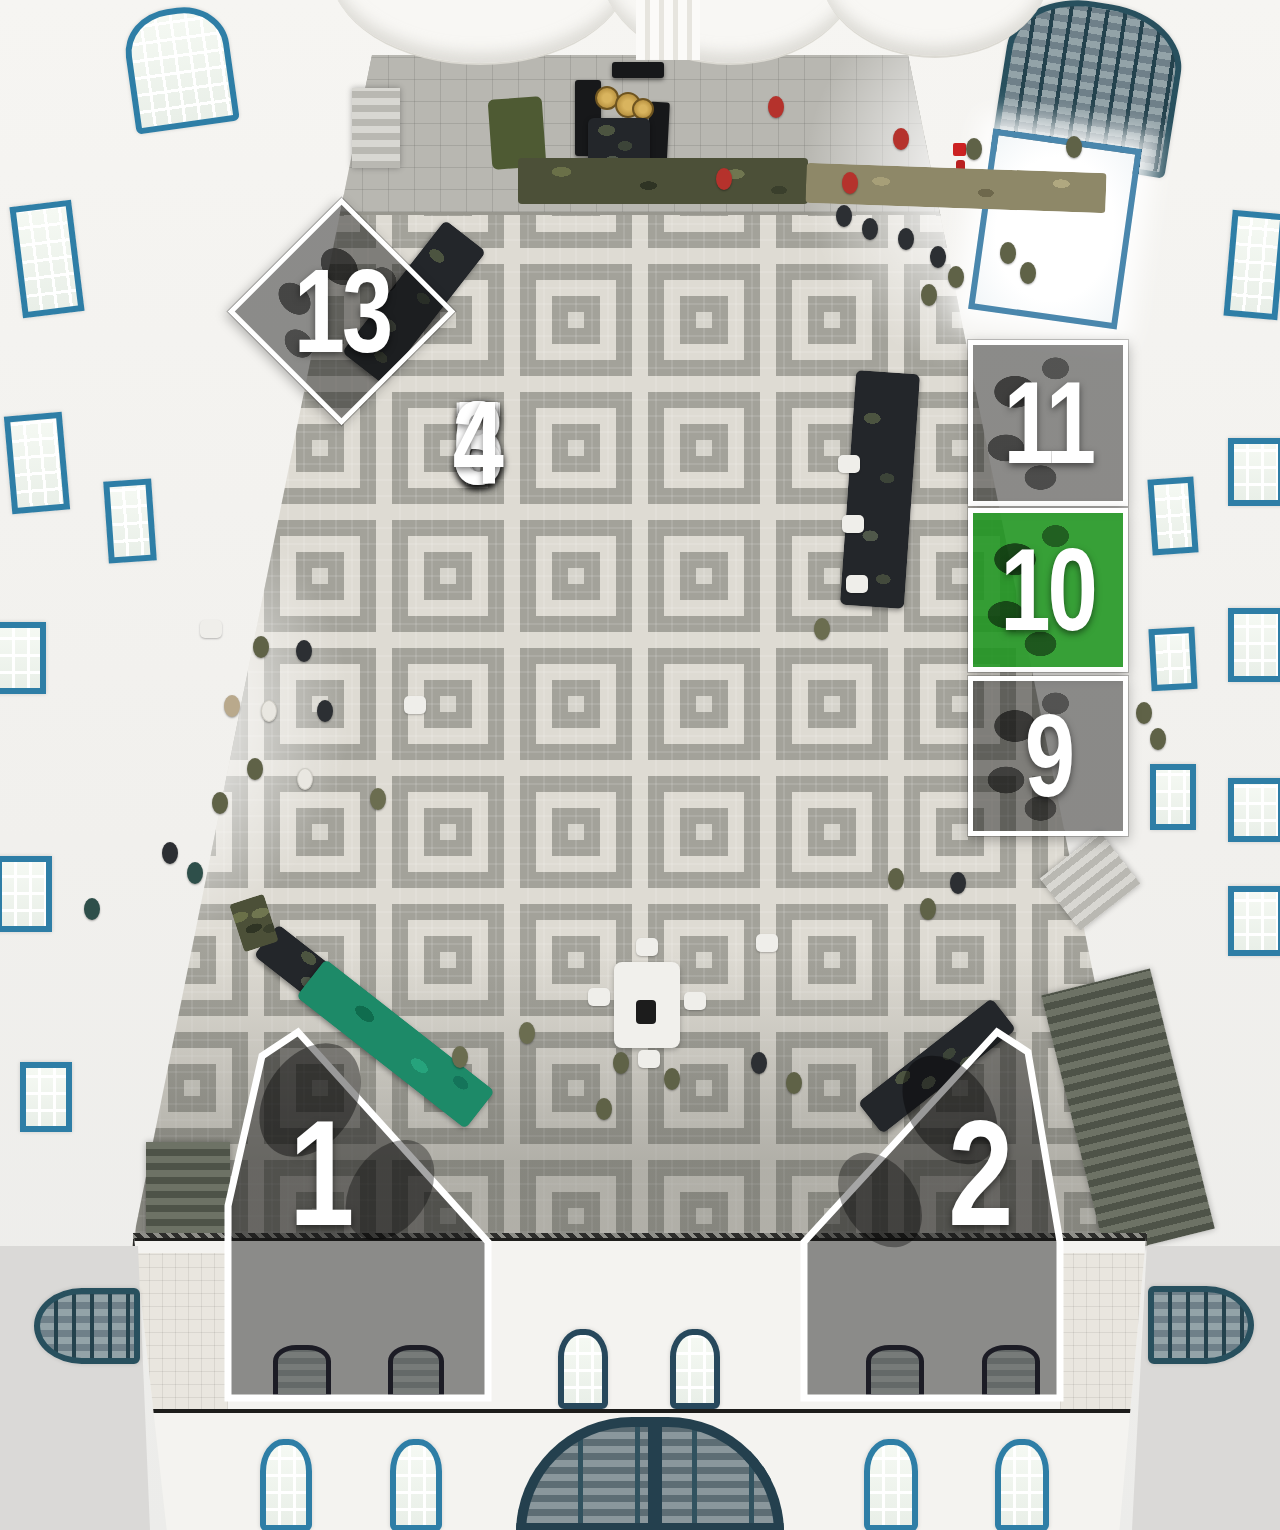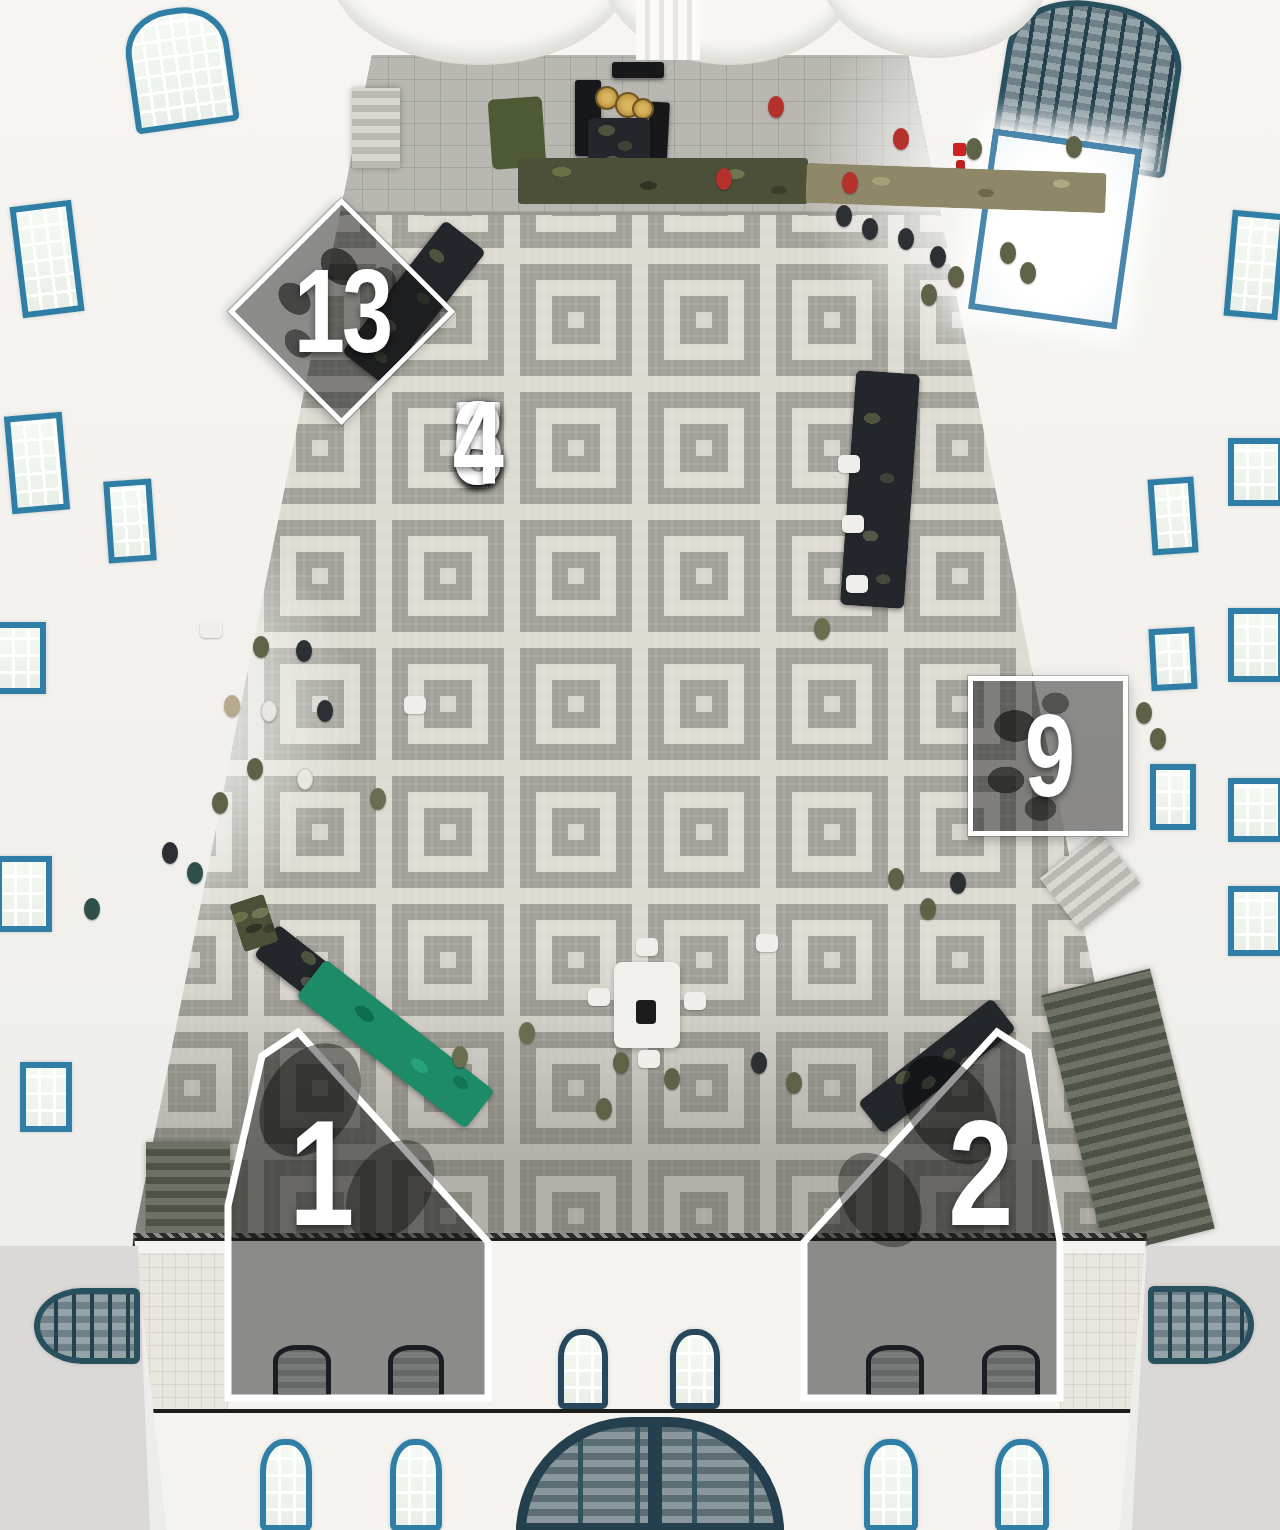--- a/index.html
+++ b/index.html
@@ -283,20 +283,26 @@
         <span class="num" style="font-size:118px;">6</span>
       </div>
     <div class="region">
         <span class="num" style="font-size:118px;">3</span>
       </div>
     <div class="region">
         <span class="num" style="font-size:118px;">4</span>
       </div>
   </div>
 
+  <div class="region" style="left:968px;top:340px;width:160px;height:166px;">
+    <span class="num" style="font-size:116px;">11</span>
+  </div>
+  <div class="region green" style="left:968px;top:508px;width:160px;height:164px;">
+    <span class="num" style="font-size:116px;">10</span>
+  </div>
   <div class="region" style="left:968px;top:676px;width:160px;height:160px;">
     <span class="num" style="font-size:116px;">9</span>
   </div>
 
   <svg class="rzones" width="1280" height="1530">
     <polygon style="cursor:pointer;" points="298,1032 488,1242 488,1398 228,1398 228,1206 262,1056" fill="rgba(22,22,22,0.47)" stroke="#ffffff" stroke-width="7"></polygon>
     <ellipse cx="310" cy="1100" rx="44" ry="62" fill="rgba(0,0,0,0.4)" transform="rotate(35 310 1100)"></ellipse>
     <ellipse cx="390" cy="1190" rx="38" ry="55" fill="rgba(0,0,0,0.35)" transform="rotate(35 390 1190)"></ellipse>
     <polygon style="cursor:pointer;" points="997,1032 1028,1052 1060,1242 1060,1398 804,1398 804,1242" fill="rgba(22,22,22,0.47)" stroke="#ffffff" stroke-width="7"></polygon>
     <ellipse cx="950" cy="1110" rx="40" ry="60" fill="rgba(0,0,0,0.4)" transform="rotate(-35 950 1110)"></ellipse>

